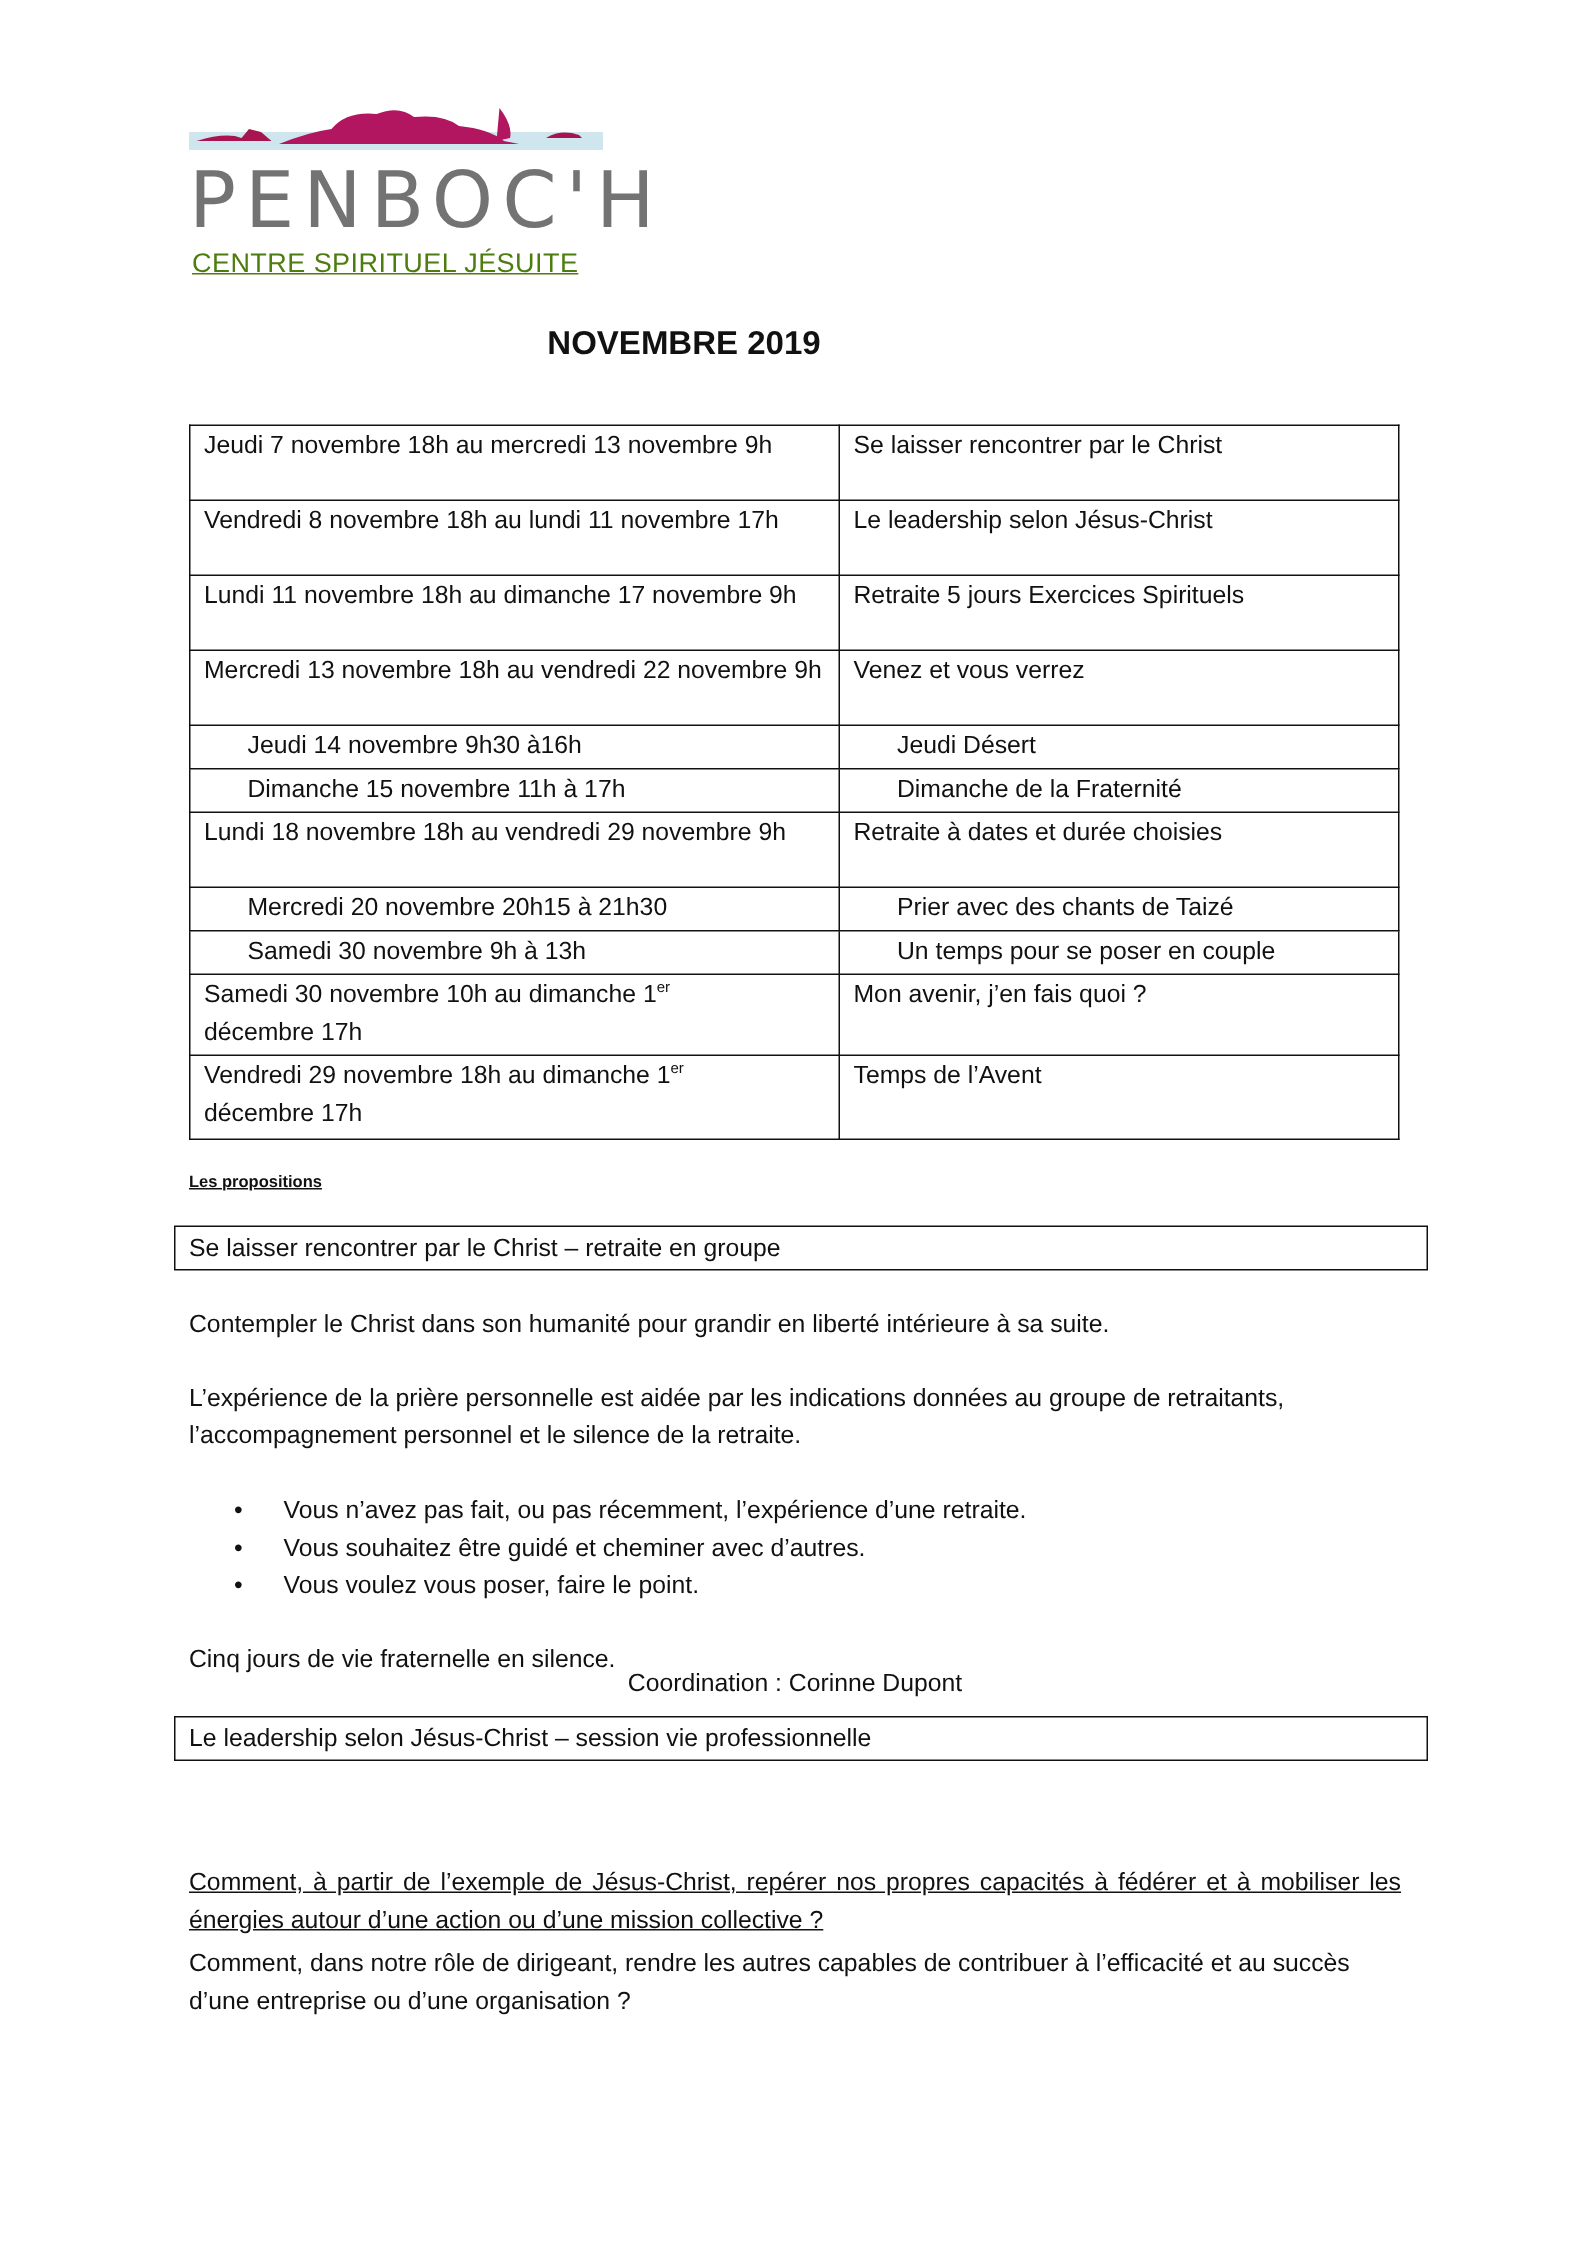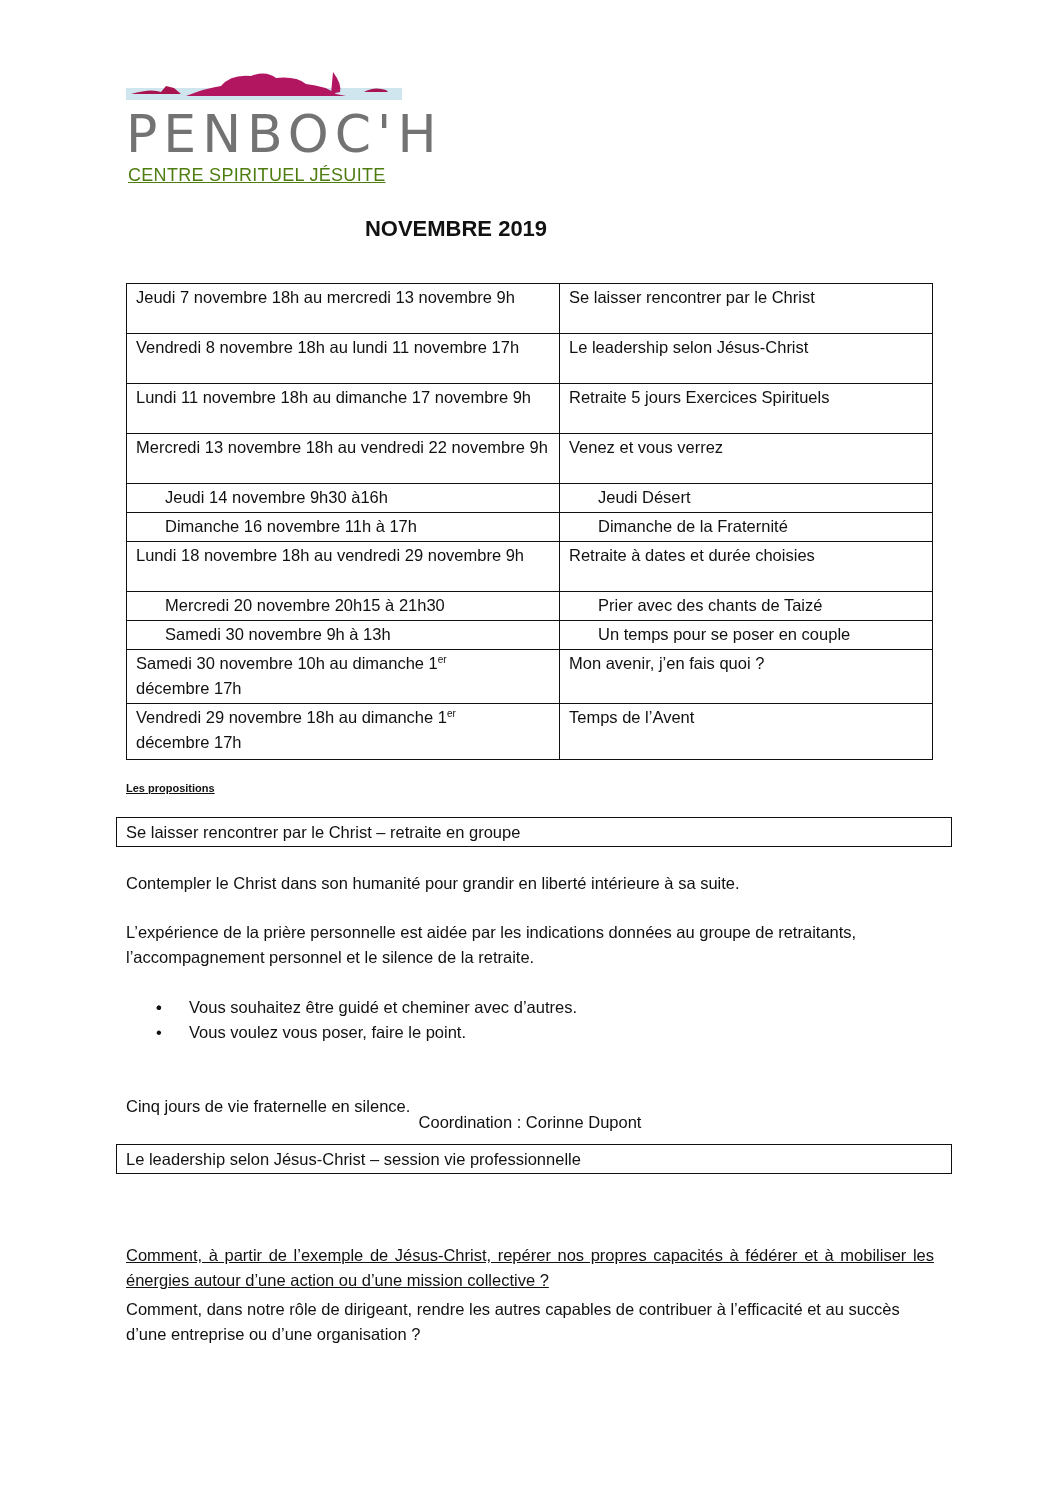--- a/index.html
+++ b/index.html
@@ -57,21 +57,21 @@
   </tr>
   <tr class="two">
     <td class="c1">Mercredi 13 novembre 18h au vendredi 22 novembre 9h</td>
     <td>Venez et vous verrez</td>
   </tr>
   <tr class="one">
     <td class="c1">Jeudi 14 novembre 9h30 à16h</td>
     <td>Jeudi Désert</td>
   </tr>
   <tr class="one">
-    <td class="c1">Dimanche 16 novembre 11h à 17h</td>
+    <td class="c1">Dimanche 15 novembre 11h à 17h</td>
     <td>Dimanche de la Fraternité</td>
   </tr>
   <tr class="two">
     <td class="c1">Lundi 18 novembre 18h au vendredi 29 novembre 9h</td>
     <td>Retraite à dates et durée choisies</td>
   </tr>
   <tr class="one">
     <td class="c1">Mercredi 20 novembre 20h15 à 21h30</td>
     <td>Prier avec des chants de Taizé</td>
   </tr>
@@ -91,21 +91,21 @@
   </table>
 
 <div class="heading">Les propositions</div>
 
 <div class="boxhead" style="top:817px;">Se laisser rencontrer par le Christ – retraite en groupe</div>
 
 <div class="para" style="top:871px;">Contempler le Christ dans son humanité pour grandir en liberté intérieure à sa suite.</div>
 <div class="para" style="top:920px;">L’expérience de la prière personnelle est aidée par les indications données au groupe de retraitants, l’accompagnement personnel et le silence de la retraite.</div>
 
 <ul class="bul">
-  <li><span class="dot">•</span></li>
+  <li><span class="dot">•</span><span>Vous n’avez pas fait, ou pas récemment, l’expérience d’une retraite.</span></li>
   <li><span class="dot">•</span><span>Vous souhaitez être guidé et cheminer avec d’autres.</span></li>
   <li><span class="dot">•</span><span>Vous voulez vous poser, faire le point.</span></li>
 </ul>
 
 <div class="para" style="top:1094px;">Cinq jours de vie fraternelle en silence.</div>
 <div class="para" style="top:1110px;text-align:center;">Coordination : Corinne Dupont</div>
 
 <div class="boxhead" style="top:1144px;">Le leadership selon Jésus-Christ – session vie professionnelle</div>
 
 <div class="para just" style="top:1243px;">Comment, à partir de l’exemple de Jésus-Christ, repérer nos propres capacités à fédérer et à mobiliser les énergies autour d’une action ou d’une mission collective ?</div>

